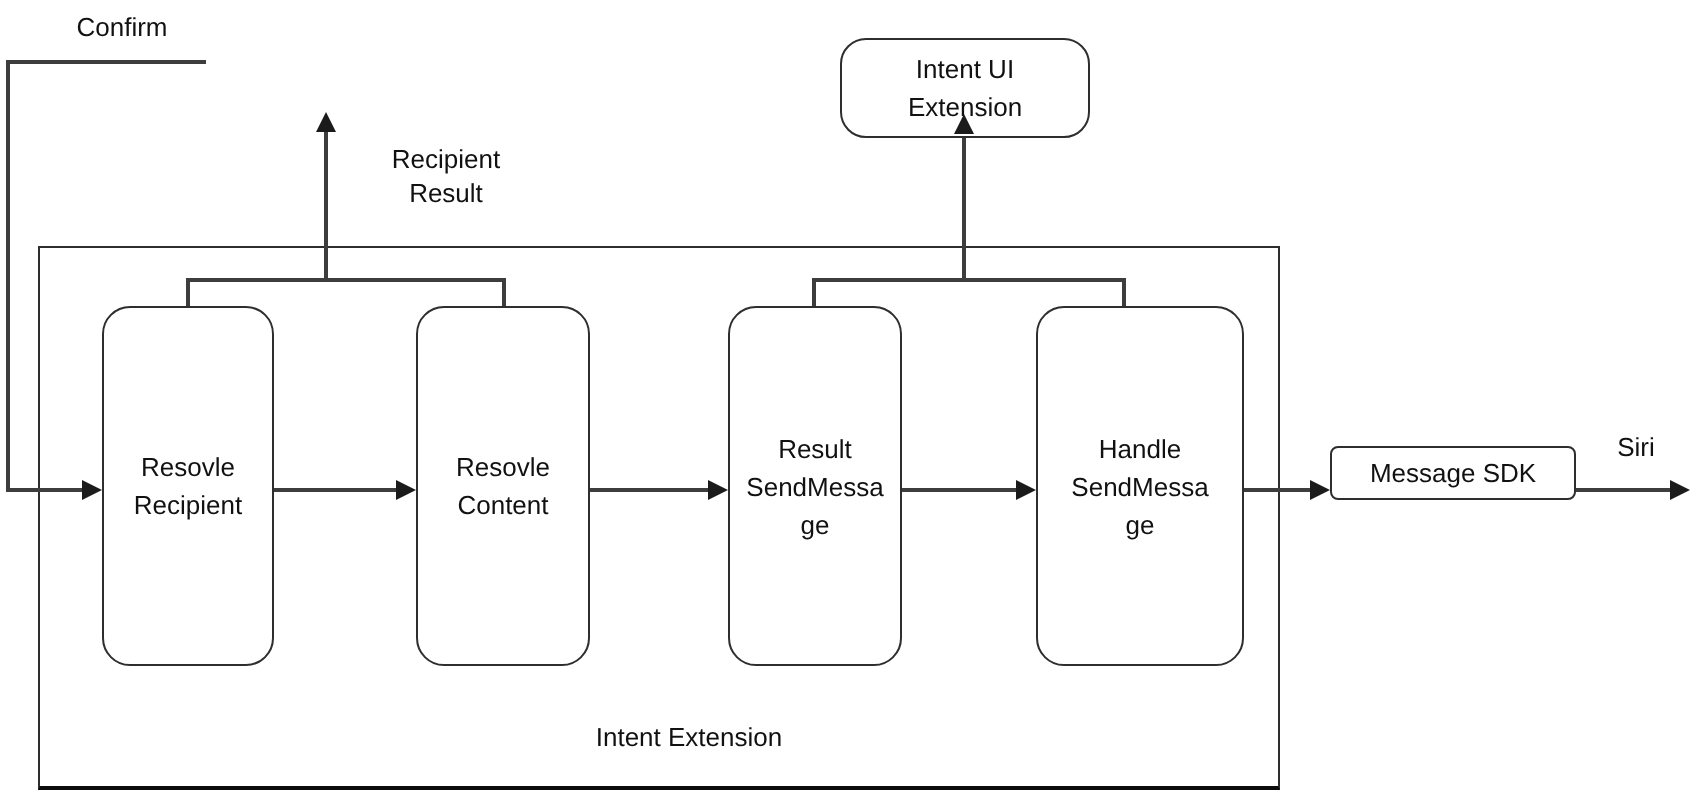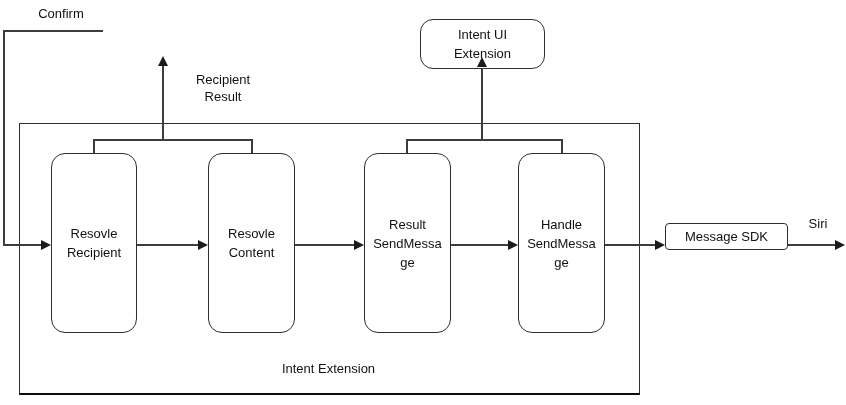--- a/index.html
+++ b/index.html
@@ -38,36 +38,36 @@
     box-sizing: border-box;
   }
   .r14 { border-radius: 14px; }
   .r13 { border-radius: 13px; }
   .r4  { border-radius: 4px; }
   .siri            { left:103px; top:7px;  width:122px; height:49px; }
   .intent-ui       { left:420px; top:7px;  width:125px; height:50px;margin-top:12px; }
   .box1            { left:51px;  top:153px; width:86px; height:180px; }
   .box2            { left:208px; top:153px; width:87px; height:180px; }
   .box3            { left:364px; top:153px; width:87px; height:180px; }
-  .box4            { left:518px; top:153px; width:87px; height:180px; }
+  .box4            { left:518px; top:153px; width:104px; height:180px; }
   .sdk             { left:665px; top:223px; width:123px; height:27px; }
   
   .lbl {
     position: absolute;
     font-size: 13px;
     line-height: 17px;
     text-align: center;
     white-space: pre-line;
     z-index: 2;
   }
   .lbl-intent      { left:30px;  top:5px;   width:62px; }
   .lbl-resolution  { left:175px; top:71px;  width:96px; }
   .lbl-response    { left:494px; top:80px;  width:82px; }
   .lbl-send        { left:794px; top:215px; width:48px; }
-  .lbl-container   { left:19px;  top:360px; width:619px; }
+  .lbl-container   { left:19px;  top:360px; width:619px;padding-left:16px; }
   
   .hline, .vline { position:absolute; background:#3d3d3d; z-index:1; }
   .hline { height:2px; }
   .vline { width:2px; }
   
   .arr-r {
     position:absolute; width:0; height:0; z-index:3;
     border-top:5px solid transparent;
     border-bottom:5px solid transparent;
     border-left:10px solid #1b1b1b;

